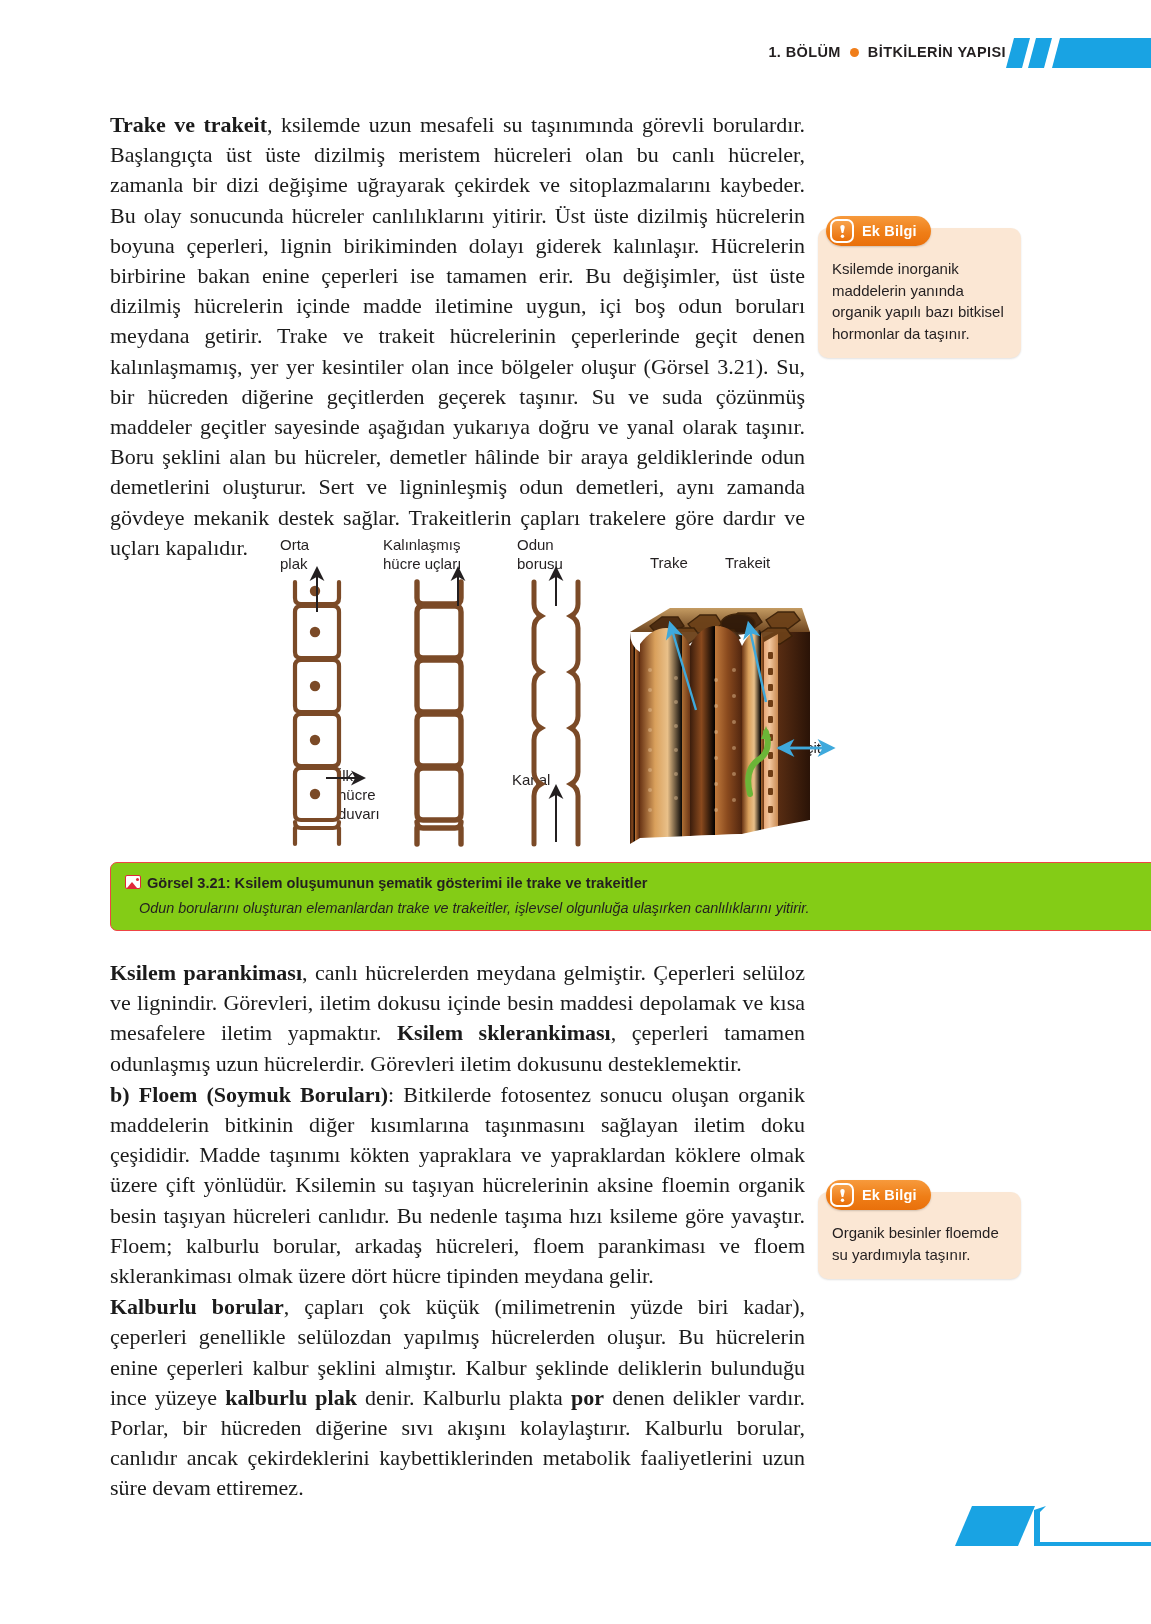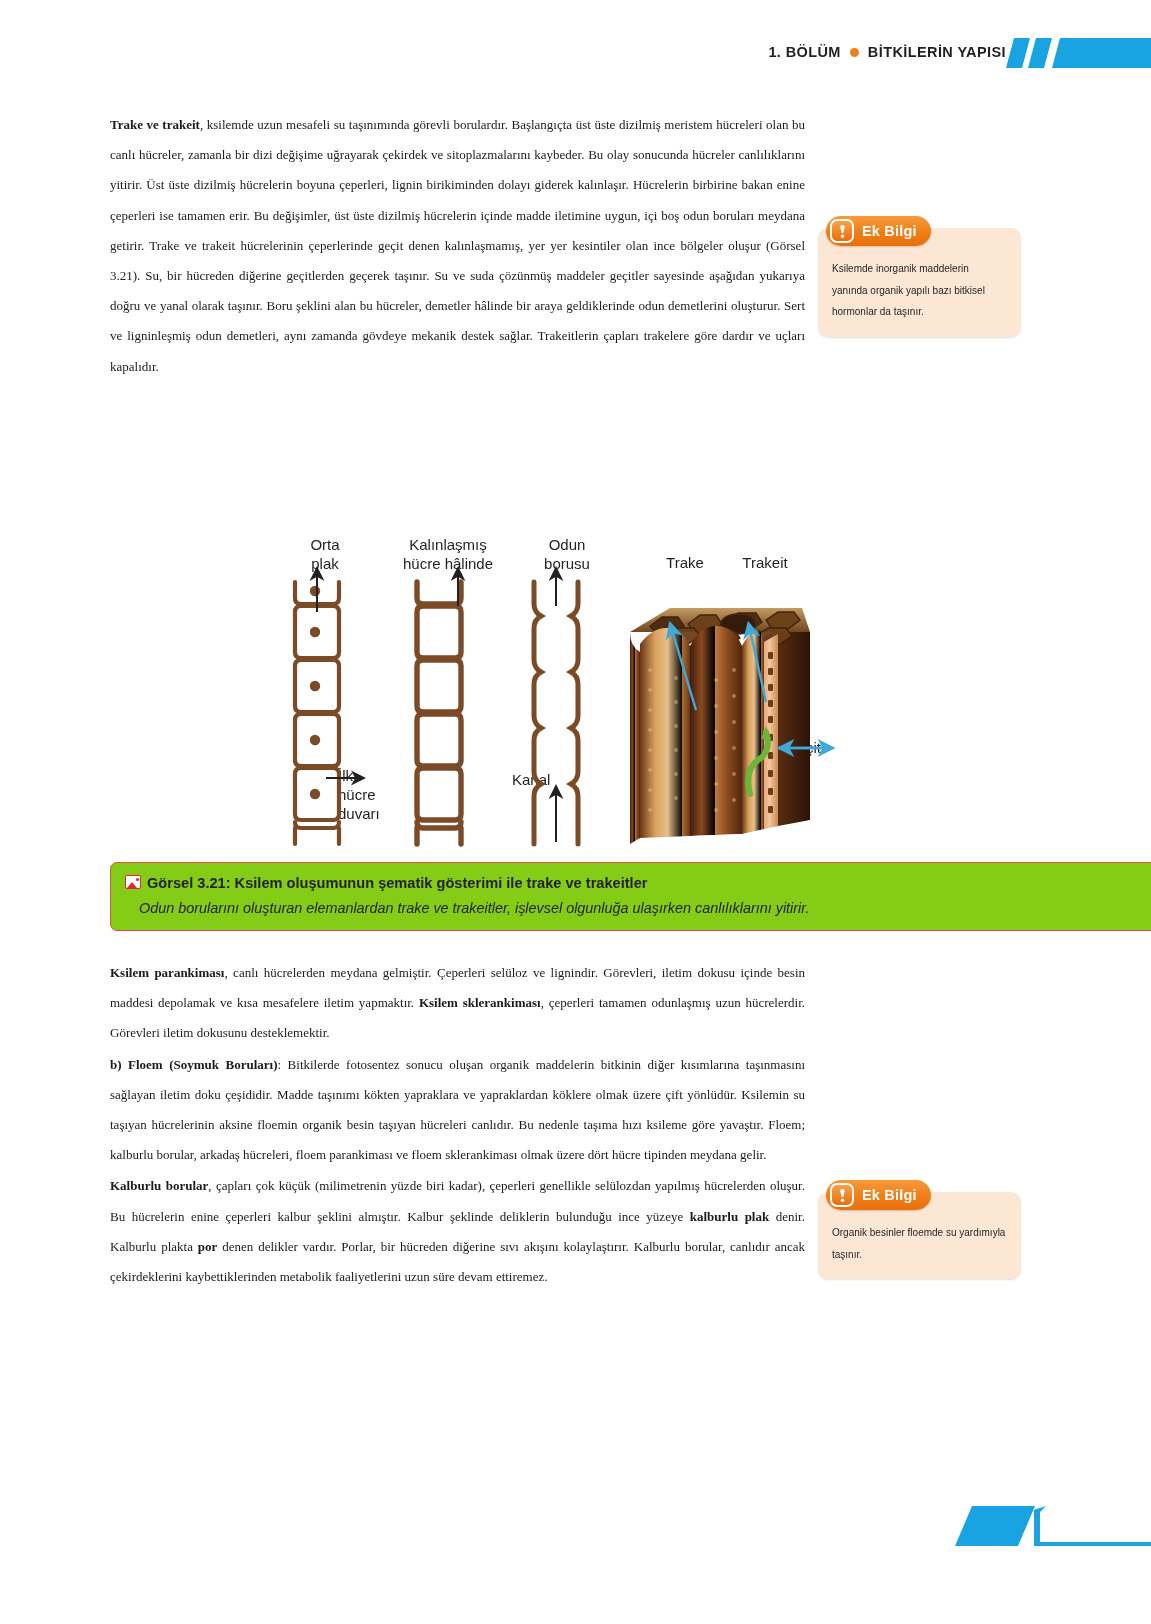--- a/index.html
+++ b/index.html
@@ -17,33 +17,33 @@
     color:#231f20;white-space:nowrap;
   }
   .hdr-dot{
     display:inline-block;width:9px;height:9px;border-radius:50%;
     background:#F07E1A;margin:0 9px 1px 9px;vertical-align:middle;
   }
   .hdr-slashes{position:absolute;right:0px;top:36px;width:145px;height:34px;}
   
   .col-main{position:absolute;left:110px;top:110px;width:695px;}
   .para{
-    font-size:13px;line-height:30.2px;text-align:justify;
+    font-size:22px;line-height:30.2px;text-align:justify;
     margin:0 0 0 0;text-indent:0;
     -webkit-hyphens:none;hyphens:none;
   }
   .para b{font-weight:bold;}
   .para + .para{margin-top:1px;}
   
   .ekbilgi{position:absolute;width:203px;}
   .ek-body{
     background:#FBE7D4;border-radius:10px;
     padding:30px 14px 14px 14px;
     font-family:"Liberation Sans",sans-serif;
-    font-size:10px;line-height:21.5px;color:#231f20;
+    font-size:15px;line-height:21.5px;color:#231f20;
     box-shadow:0 1px 2px rgba(0,0,0,.12);
   }
   .ek-badge{
     position:absolute;left:8px;top:-12px;
     height:30px;display:flex;align-items:center;
     background:linear-gradient(180deg,#F79A3C 0%,#EF7E17 55%,#E9700B 100%);
     border-radius:16px;padding:0 14px 0 4px;
     box-shadow:0 1px 2px rgba(0,0,0,.18);
   }
   .ek-badge-ico{
@@ -55,21 +55,21 @@
     margin-right:8px;box-sizing:border-box;
   }
   .ek-badge-label{
     font-family:"Liberation Sans",sans-serif;
     font-size:14.5px;font-weight:bold;color:#ffffff;letter-spacing:.2px;text-align:center;
   }
   
   .figure{position:absolute;left:110px;top:520px;width:800px;height:350px;}
   .fig-label{
     position:absolute;font-family:"Liberation Sans",sans-serif;
-    font-size:15px;line-height:19px;color:#231f20;text-align:center;
+    font-size:15px;line-height:19px;color:#231f20;
   }
   
   .caption-box{
     position:absolute;left:110px;top:862px;width:1067px;
     background:#84cc16;border:1px solid #ef4444;border-radius:7px;
     padding:10px 14px 12px 14px;box-sizing:border-box;
   }
   .cap-line1{
     font-family:"Liberation Sans",sans-serif;
     font-size:14.6px;color:#231f20;line-height:20px;
@@ -131,21 +131,21 @@
 </div>
 
 <div class="figure">
 
   <div class="fig-label" style="left:170px;top:15px;width:90px;">
     <span>Orta</span><br>
     <span>plak</span>
   </div>
   <div class="fig-label" style="left:273px;top:15px;width:130px;">
     <span>Kalınlaşmış</span><br>
-    <span>hücre hâlinde</span>
+    <span>hücre uçları</span>
   </div>
   <div class="fig-label" style="left:407px;top:15px;width:100px;">
     <span>Odun</span><br>
     <span>borusu</span>
   </div>
   <div class="fig-label" style="left:540px;top:33px;width:70px;">
     <span>Trake</span>
   </div>
   <div class="fig-label" style="left:615px;top:33px;width:80px;">
     <span>Trakeit</span>

